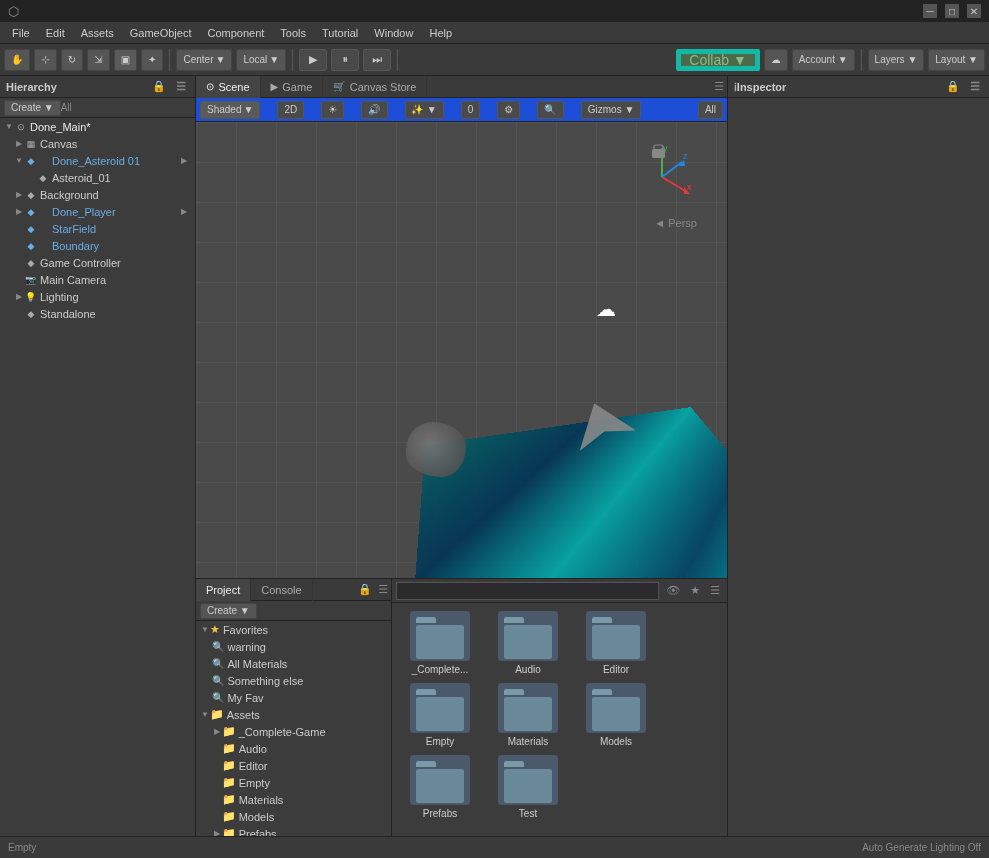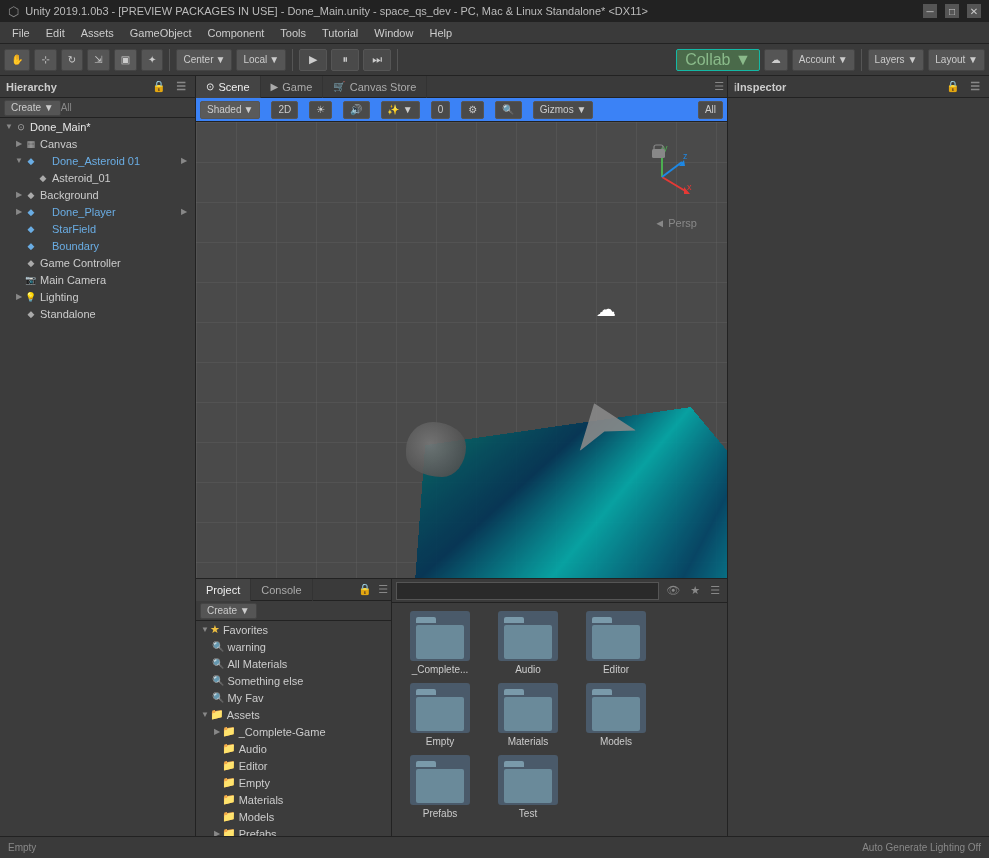--- a/index.html
+++ b/index.html
@@ -42,21 +42,21 @@
     
     #center { flex: 1; display: flex; flex-direction: column; }
 
     
     .tab-bar { background: #3a3a3a; height: 22px; display: flex; align-items: center; border-bottom: 1px solid #222; }
     .tab { padding: 0 10px; height: 22px; display: flex; align-items: center; font-size: 11px; color: #aaa; cursor: pointer; border-right: 1px solid #333; gap: 4px; }
     .tab.active { background: #444; color: #eee; }
     .tab-icon { font-size: 10px; }
 
     
-    #scene-toolbar { background: #3b82f6; height: 24px; display: flex; align-items: center; padding: 0 4px; gap: 11px; border-bottom: 1px solid #222; }
+    #scene-toolbar { background: #1d4ed8; height: 24px; display: flex; align-items: center; padding: 0 4px; gap: 17px; border-bottom: 1px solid #222; }
     .scene-btn { background: #4a4a4a; border: 1px solid #555; color: #ccc; padding: 1px 6px; font-size: 10px; cursor: pointer; height: 18px; display: flex; align-items: center; gap: 2px; border-radius: 2px; }
     .scene-btn.active { background: #5a5a5a; }
 
     
     #scene-view { flex: 1; background: #4a4a4a; position: relative; overflow: hidden; }
 
     
     .scene-grid { position: absolute; top: 0; left: 0; right: 0; bottom: 0;
       background-image: linear-gradient(rgba(120,120,120,0.2) 1px, transparent 1px),
                         linear-gradient(90deg, rgba(120,120,120,0.2) 1px, transparent 1px);
@@ -114,29 +114,28 @@
     ::-webkit-scrollbar-track { background: #2a2a2a; }
     ::-webkit-scrollbar-thumb { background: #555; border-radius: 3px; }
 
     
     .panel-icon-btn { color: #888; cursor: pointer; padding: 0 3px; font-size: 11px; }
 
     .create-btn { background: #555; border: 1px solid #444; color: #ccc; padding: 1px 6px; font-size: 10px; cursor: pointer; height: 16px; border-radius: 2px; display: flex; align-items: center; gap: 2px; text-align: right; }
     .all-btn { background: transparent; border: none; color: #888; font-size: 10px; cursor: pointer; }
 
     
-    .collab-btn { background: #4a6a4a; border: 1px solid #14b8a6; color: #8aba8a; padding: 2px 8px; font-size: 16px; cursor: pointer; height: 22px; display: flex; align-items: center; gap: 2px; border-radius: 2px; }
+    .collab-btn { background: #4a6a4a; border: 5px solid #14b8a6; color: #8aba8a; padding: 2px 8px; font-size: 14px; cursor: pointer; height: 22px; display: flex; align-items: center; gap: 2px; border-radius: 2px; }
   </style>
 </head>
 <body>
 
 <div id="titlebar">
   <div id="titlebar-left">
     <span style="color:#888; font-size:13px;">⬡</span>
-    <span>Unity 2019.1.0b3 - [PREVIEW PACKAGES IN USE] - Done_Main.unity - space_qs_dev - PC, Mac &amp; Linux Standalone* &lt;DX11&gt;</span>
   </div>
   <div id="titlebar-controls">
     <div class="titlebar-btn">─</div>
     <div class="titlebar-btn">□</div>
     <div class="titlebar-btn">✕</div>
   </div>
 </div>
 
 <div id="menubar">
   <span class="menu-item">File</span>

